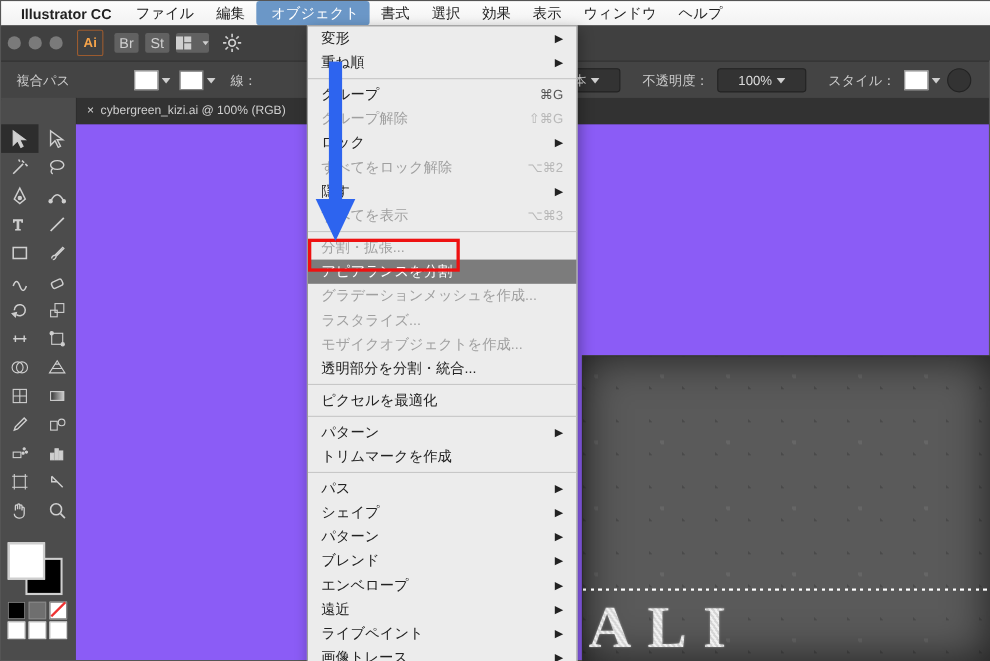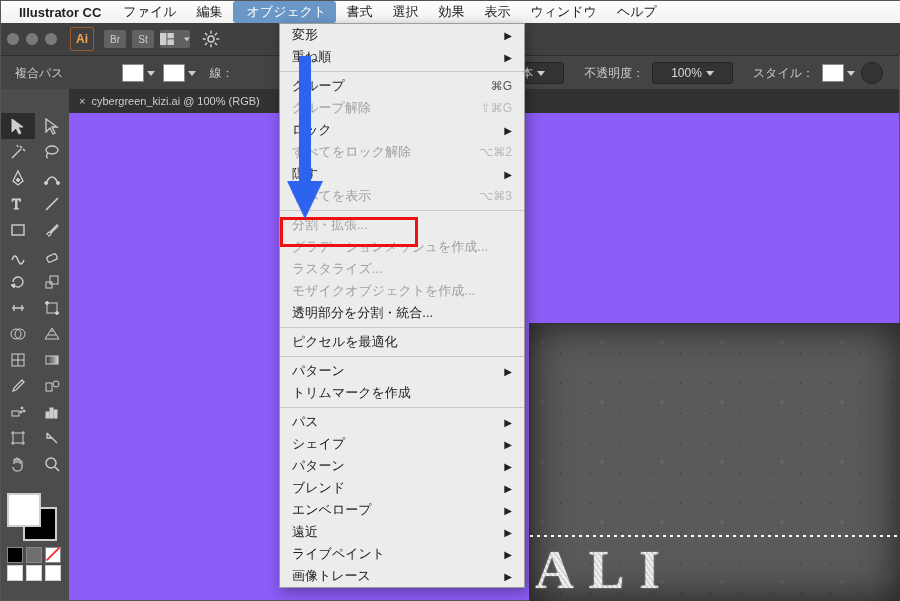--- a/index.html
+++ b/index.html
@@ -18,21 +18,21 @@
   .mac-menubar .menu-item.active{background:#6b97c7;color:#fff;padding-left:14px;}
 
   
   .app-top{position:absolute;left:0;top:22px;width:100%;height:32px;
     background:#404040;display:flex;align-items:center;padding-left:6px;}
   .traffic{width:12px;height:12px;border-radius:50%;background:#7a7a7a;
     margin-right:7px;}
   .ai-logo{width:22px;height:22px;border:1px solid #9c5b2f;display:flex;
     align-items:center;justify-content:center;color:#f7a44a;font-weight:bold;
     font-size:12px;margin:0 10px 0 6px;border-radius:2px;}
-  .chip{width:22px;height:18px;background:#616161;color:#cfcfcf;font-size:10px;
+  .chip{width:22px;height:18px;background:#616161;color:#cfcfcf;font-size:13px;
     display:flex;align-items:center;justify-content:center;margin-right:6px;
     border-radius:2px;}
   .chip-wide{width:30px;}
   .gear{width:18px;height:18px;margin-left:6px;}
 
   .control-bar{position:absolute;left:0;top:54px;width:100%;height:34px;
     background:#444;border-top:1px solid #2d2d2d;border-bottom:1px solid #2d2d2d;
     display:flex;align-items:center;color:#ccc;font-size:12px;}
   .control-bar .lbl{margin:0 8px 0 14px;}
   .swatch{width:20px;height:16px;border:1px solid #888;background:#fff;
@@ -449,20 +449,23 @@
         <span class="sub-arrow">▶</span>
       </div>
     <div class="row disabled">
         <span>すべてを表示</span>
         <span class="sc">⌥⌘3</span>
       </div>
     <div class="sep"></div>
     <div class="row disabled">
         <span>分割・拡張...</span>
       </div>
+    <div class="row highlight">
+        <span>アピアランスを分割</span>
+      </div>
     <div class="row disabled">
         <span>グラデーションメッシュを作成...</span>
       </div>
     <div class="row disabled">
         <span>ラスタライズ...</span>
       </div>
     <div class="row disabled">
         <span>モザイクオブジェクトを作成...</span>
       </div>
     <div class="row">

